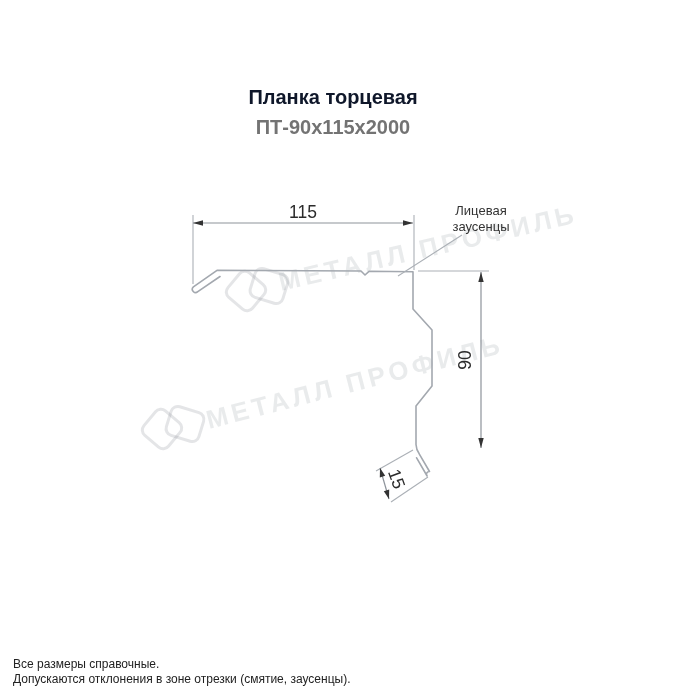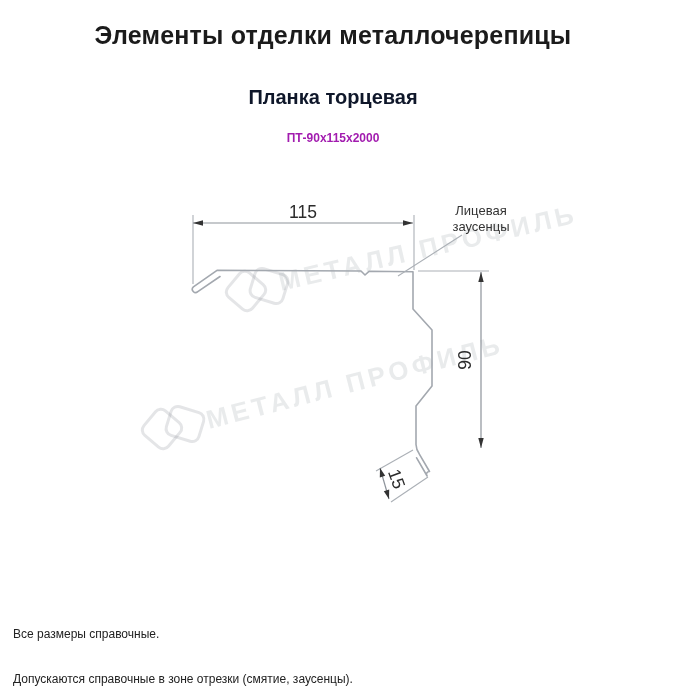--- a/index.html
+++ b/index.html
@@ -3,27 +3,27 @@
 <meta charset="utf-8">
 <style>
   html,body{margin:0;padding:0;background:#fff;}
   .page{
     position:relative;width:700px;height:700px;background:#ffffff;overflow:hidden;
     font-family:"Liberation Sans","DejaVu Sans",sans-serif;color:#1c1c1c;
   }
   .hdr{position:absolute;left:0;width:666px;text-align:center;font-weight:bold;}
   .hdr.title{top:21px;font-size:25px;letter-spacing:0.2px;color:#1b1b1b;}
   .hdr.product{top:86px;font-size:20px;color:#0f172a;}
-  .hdr.model{top:131px;font-size:12px;color:#a21caf;}
+  .hdr.model{top:116px;font-size:20px;color:#737373;}
   .face-label{
     position:absolute;left:440px;top:203px;width:82px;text-align:center;
     font-size:13px;line-height:16px;color:#333;
   }
   .footer-note{position:absolute;left:13px;font-size:12px;color:#222;}
-  .footer-note.n1{top:627px;}
+  .footer-note.n1{top:657px;}
   .footer-note.n2{top:672px;}
   svg.drawing{position:absolute;left:0;top:0;}
   .wm-text{
     font-family:"Liberation Sans","DejaVu Sans",sans-serif;
     font-size:26px;font-weight:bold;letter-spacing:4px;
     fill:rgba(120,128,136,0.16);
   }
   .wm-shape{fill:none;stroke:rgba(130,138,146,0.22);stroke-width:3px;}
   .pline{fill:none;stroke:#a3a8af;stroke-width:1.6px;stroke-linejoin:round;stroke-linecap:round;}
   .ext{fill:none;stroke:#abb0b6;stroke-width:1.1px;}
@@ -32,21 +32,20 @@
   .dimtxt{
     font-family:"Liberation Sans","DejaVu Sans",sans-serif;
     font-size:17.5px;fill:#2b2b2b;
   }
 </style>
 </head>
 <body>
 
 <div class="page">
 
-  <div class="hdr title">Элементы отделки металлочерепицы</div>
   <div class="hdr product">Планка торцевая</div>
   <div class="hdr model">ПТ-90х115х2000</div>
 
   <svg class="drawing" width="700" height="700" viewBox="0 0 700 700" aria-hidden="false">
 
     <g>
       <rect class="wm-shape" x="230" y="275" width="32" height="32" rx="7" transform="rotate(40 246 291)"></rect>
       <rect class="wm-shape" x="252" y="271" width="34" height="30" rx="7" transform="rotate(17 269 286)"></rect>
     </g>
     <text class="wm-text" transform="translate(281,291) rotate(-13)">МЕТАЛЛ ПРОФИЛЬ</text>
@@ -103,15 +102,15 @@
       <text class="dimtxt" x="391" y="481" text-anchor="middle" transform="rotate(70 391 481)">15</text>
     </g>
   </svg>
 
   <div class="face-label">
     <div>Лицевая</div>
     <div>заусенцы</div>
   </div>
 
   <div class="footer-note n1">Все размеры справочные.</div>
-  <div class="footer-note n2">Допускаются справочные в зоне отрезки (смятие, заусенцы).</div>
+  <div class="footer-note n2">Допускаются отклонения в зоне отрезки (смятие, заусенцы).</div>
 
 </div>
 
 </body></html>

